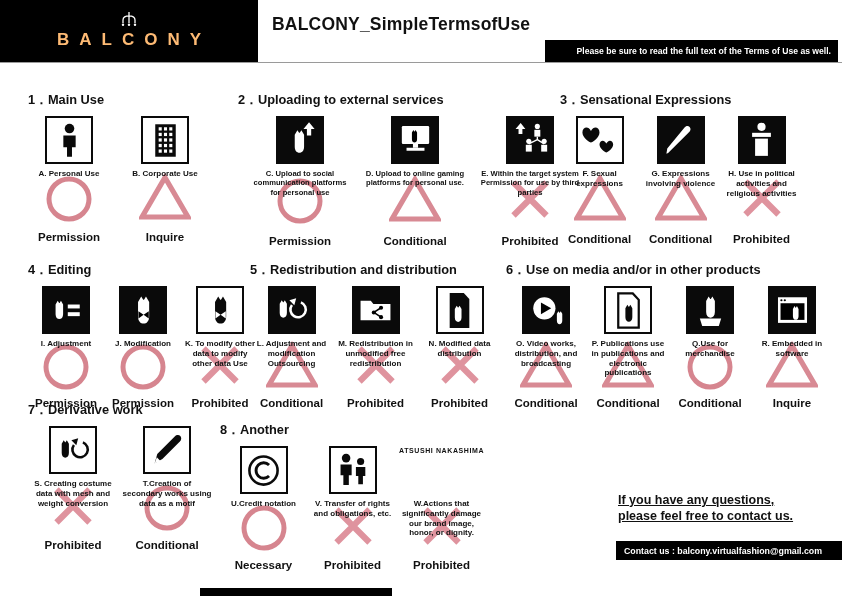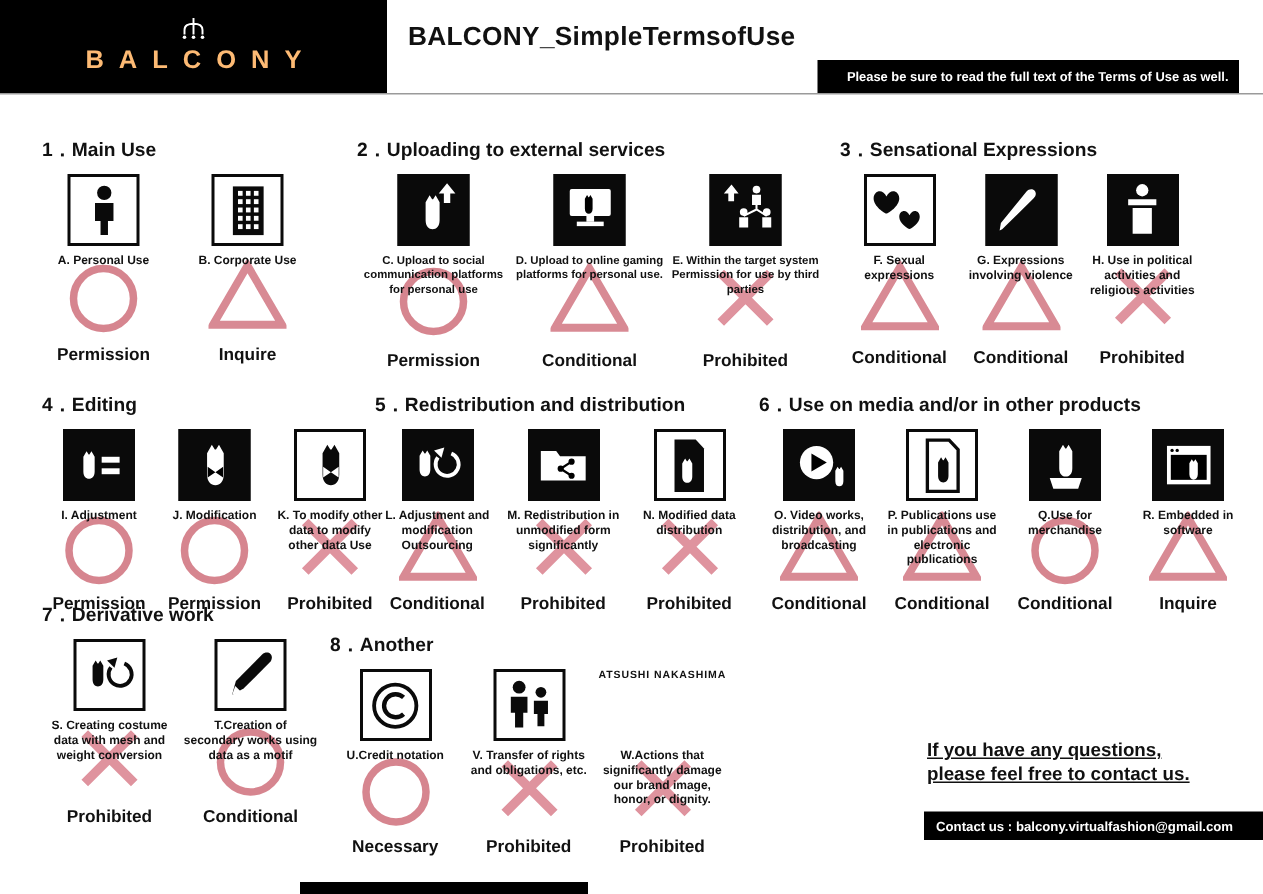--- a/index.html
+++ b/index.html
@@ -11,21 +11,21 @@
   }
   
   .logo-box {
     position:absolute; left:0; top:0; width:258px; height:62px; background:#000;
     color:#fdba74; display:flex; flex-direction:column; align-items:center; justify-content:center; gap:3px;
   }
   .emblem { width:24px; height:15px; }
   .logo-text { font-size:17px; font-weight:bold; letter-spacing:10px; text-indent:10px; }
   .doc-title { position:absolute; left:272px; top:14px; font-size:17.5px; font-weight:bold; letter-spacing:.2px; }
   .ribbon {
-    position:absolute; left:545px; top:40px; right:16px; height:22px; background:#000; color:#fff;
+    position:absolute; left:545px; top:40px; right:4px; height:22px; background:#000; color:#fff;
     display:flex; align-items:center; justify-content:flex-end; padding-right:7px;
     font-size:8.6px; font-weight:bold;
   }
   .header-line { position:absolute; left:0; top:62px; width:100%; height:1px; background:#9a9a9a; }
 
   
   .sec { position:absolute; }
   .sec-title { font-size:12.8px; font-weight:bold; margin-bottom:7px; white-space:nowrap; }
   .items { display:flex; align-items:flex-start; }
   .item { display:flex; flex-direction:column; align-items:center; }
@@ -38,21 +38,21 @@
   .iconbox-spacer { width:48px; height:48px; }
   .labelwrap { position:relative; width:100%; margin-top:4px; display:flex; justify-content:center; }
   .symbol { position:absolute; left:50%; top:50%; transform:translate(-50%,-50%); z-index:0; pointer-events:none; }
   .ring { display:block; width:45px; height:45px; border:5.5px solid var(--pink); border-radius:50%; opacity:.78; }
   .label {
     position:relative; z-index:1; font-size:8px; font-weight:bold; text-align:center; line-height:1.22; padding-top:1px;
   }
   .status { font-size:11.5px; font-weight:bold; margin-top:1px; white-space:nowrap; }
 
   .sec-1{left:28px;top:92px;}  .sec-1 .item{width:82px;margin-right:14px;} .sec-1 .labelwrap{height:62px;}
-  .sec-2{left:238px;top:92px;} .sec-2 .item{width:102px;margin-right:2px;} .sec-2 .labelwrap{height:66px;} .sec-2 .label{font-size:7.6px;}
+  .sec-2{left:238px;top:92px;} .sec-2 .item{width:102px;margin-right:2px;margin-left:11px;} .sec-2 .labelwrap{height:66px;} .sec-2 .label{font-size:7.6px;}
   .sec-3{left:560px;top:92px;} .sec-3 .item{width:79px;margin-right:2px;}  .sec-3 .labelwrap{height:64px;}
   .sec-4{left:28px;top:262px;} .sec-4 .item{width:76px;margin-right:1px;}  .sec-4 .labelwrap{height:58px;}
   .sec-5{left:250px;top:262px;}.sec-5 .item{width:83px;margin-right:1px;}  .sec-5 .labelwrap{height:58px;}
   .sec-6{left:506px;top:262px;}.sec-6 .item{width:80px;margin-right:2px;}  .sec-6 .labelwrap{height:58px;}
   .sec-7{left:28px;top:402px;} .sec-7 .item{width:90px;margin-right:4px;}  .sec-7 .labelwrap{height:60px;}
   .sec-8{left:220px;top:422px;}.sec-8 .item{width:87px;margin-right:2px;}  .sec-8 .labelwrap{height:60px;}
 
   
   .credit { position:absolute; left:399px; top:447px; font-size:7px; font-weight:bold; letter-spacing:.6px; }
   .contact { position:absolute; left:618px; top:492px; font-size:12.5px; font-weight:bold; line-height:1.3;text-decoration:underline; }
@@ -339,21 +339,21 @@
                   <circle cx="22" cy="26.3" r="2.4"></circle>
                   <circle cx="30.5" cy="31.8" r="2.4"></circle>
                 </g>
                 <path d="M22 26.3l8.5-5.5M22 26.3l8.5 5.5" stroke="#000" stroke-width="1.8" fill="none"></path>
               </svg>
             </div>
             <div class="labelwrap">
               <div class="symbol"><svg width="46" height="46" viewBox="0 0 46 46">
                   <path d="M6.5 6.5L39.5 39.5M39.5 6.5L6.5 39.5" stroke="#d9808d" stroke-opacity=".85" stroke-width="6.2" fill="none"></path>
                 </svg></div>
-              <div class="label">M. Redistribution in unmodified form significantly</div>
+              <div class="label">M. Redistribution in unmodified free redistribution</div>
             </div>
             <div class="status">Prohibited</div>
           </div>
           <div class="item">
             <div class="iconbox">
               <svg viewBox="0 0 48 48">
                 <path d="M12.5 3.5h16.5l6.5 7v34h-23z"></path>
                 <g transform="translate(9,15.5) scale(.56)" fill="#fff">
                   <path d="M17 12L21 5l2.5 4h1L27 5l4 7v18c0 6-3.2 9-7 9s-7-3-7-9z"></path>
                 </g>

